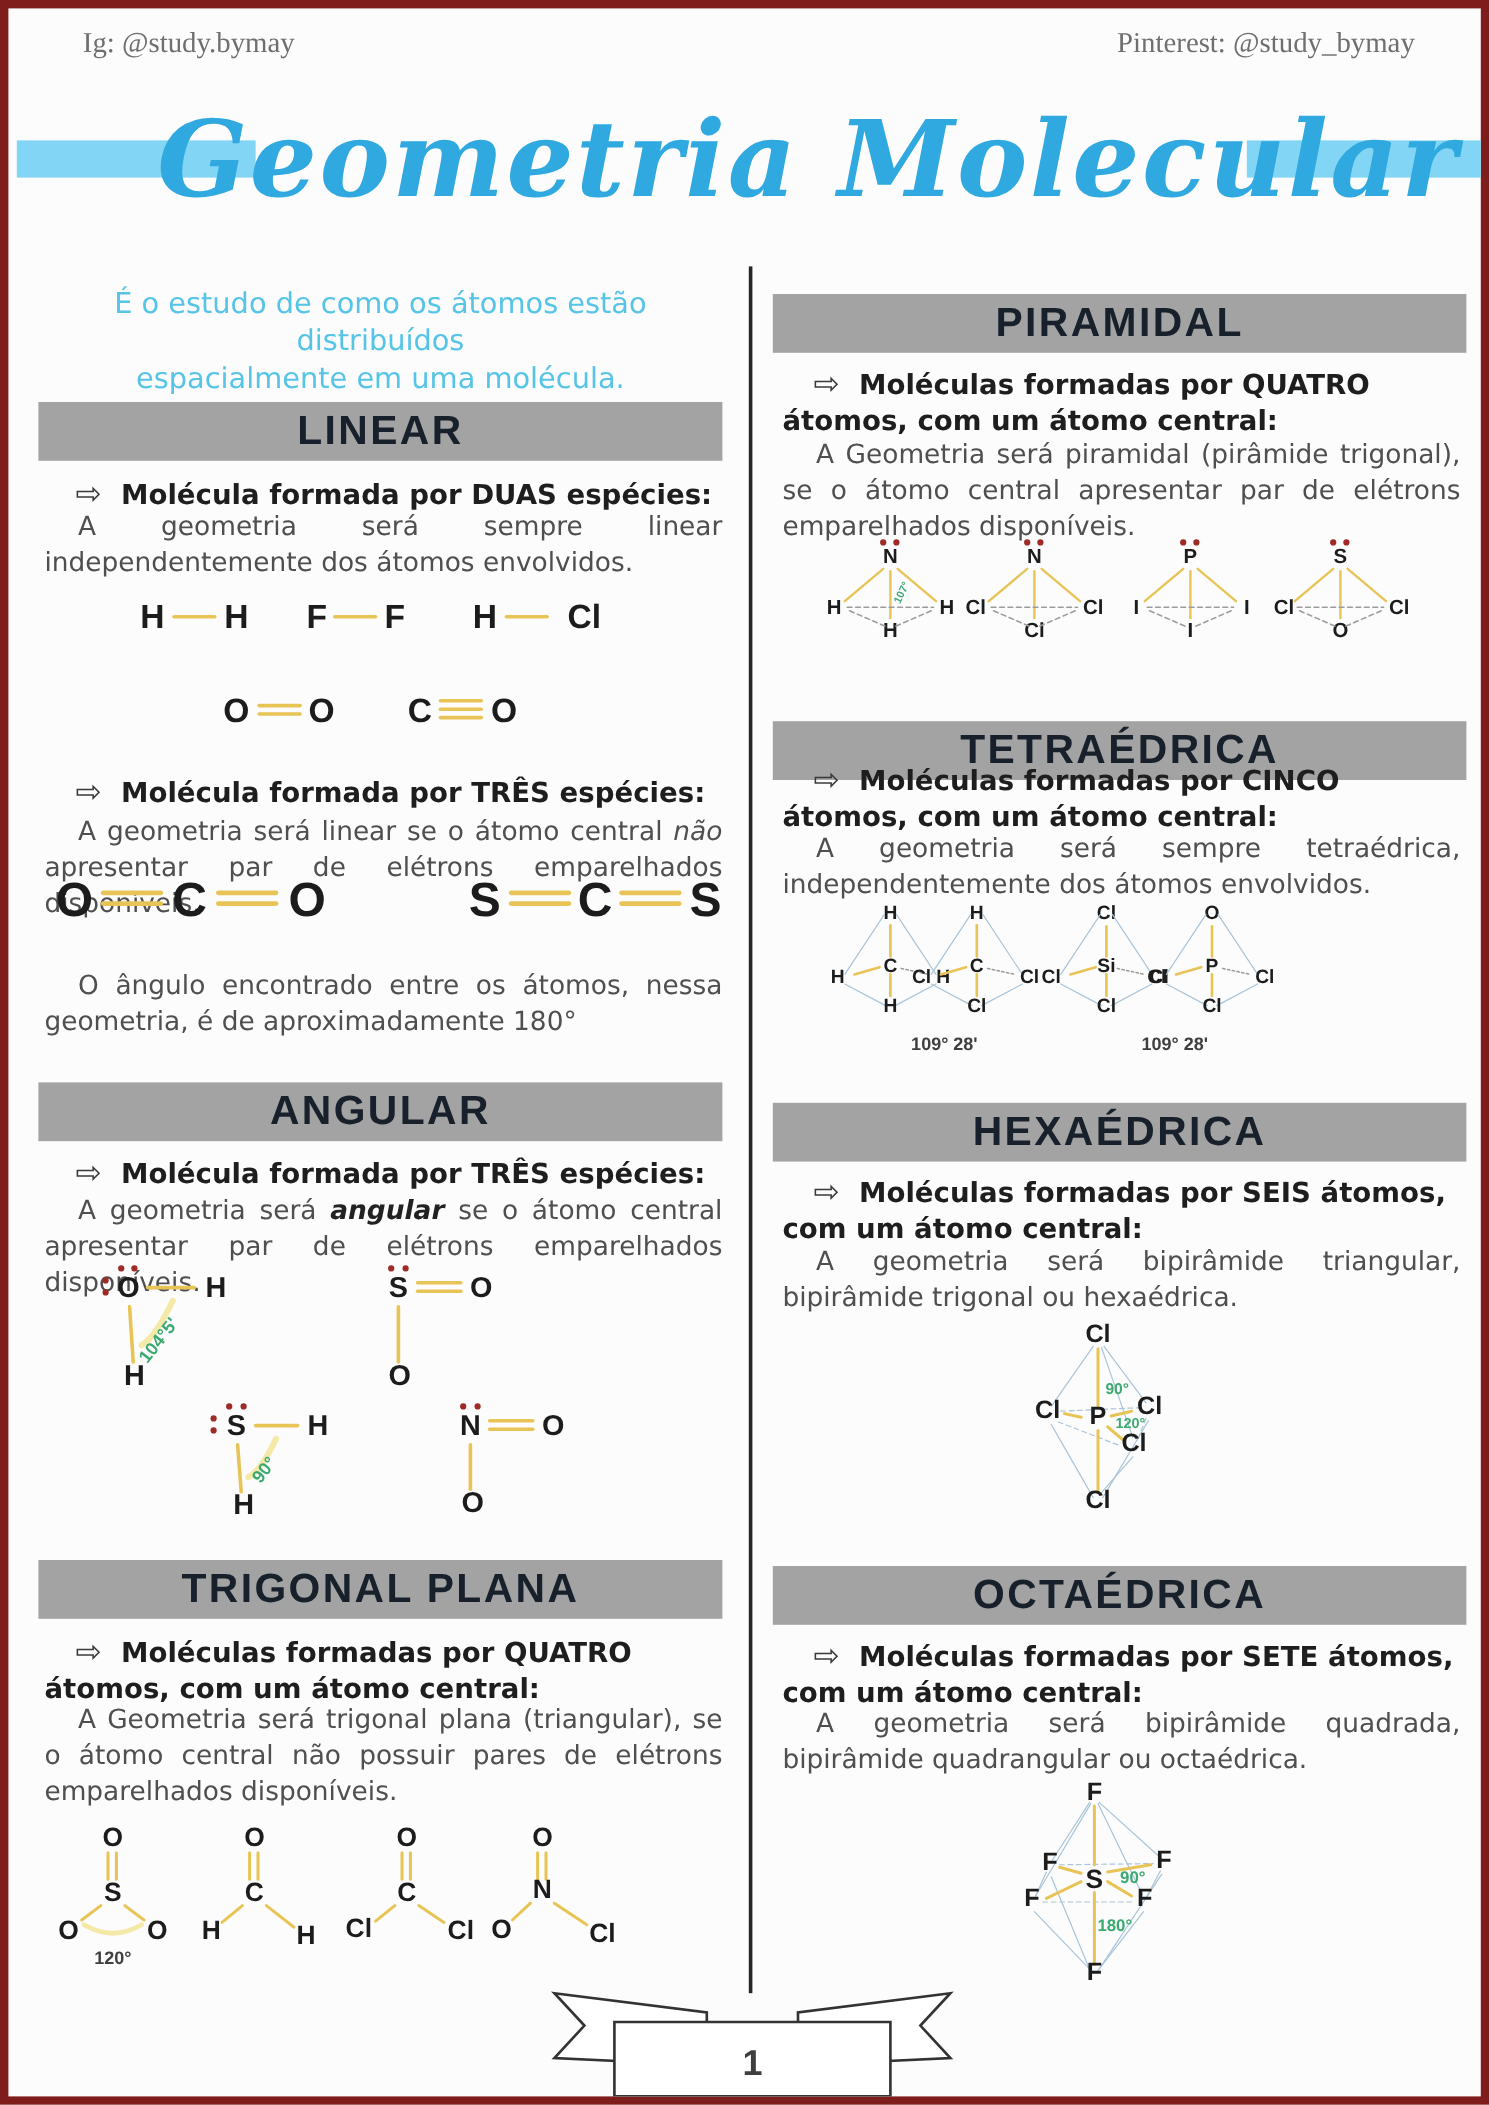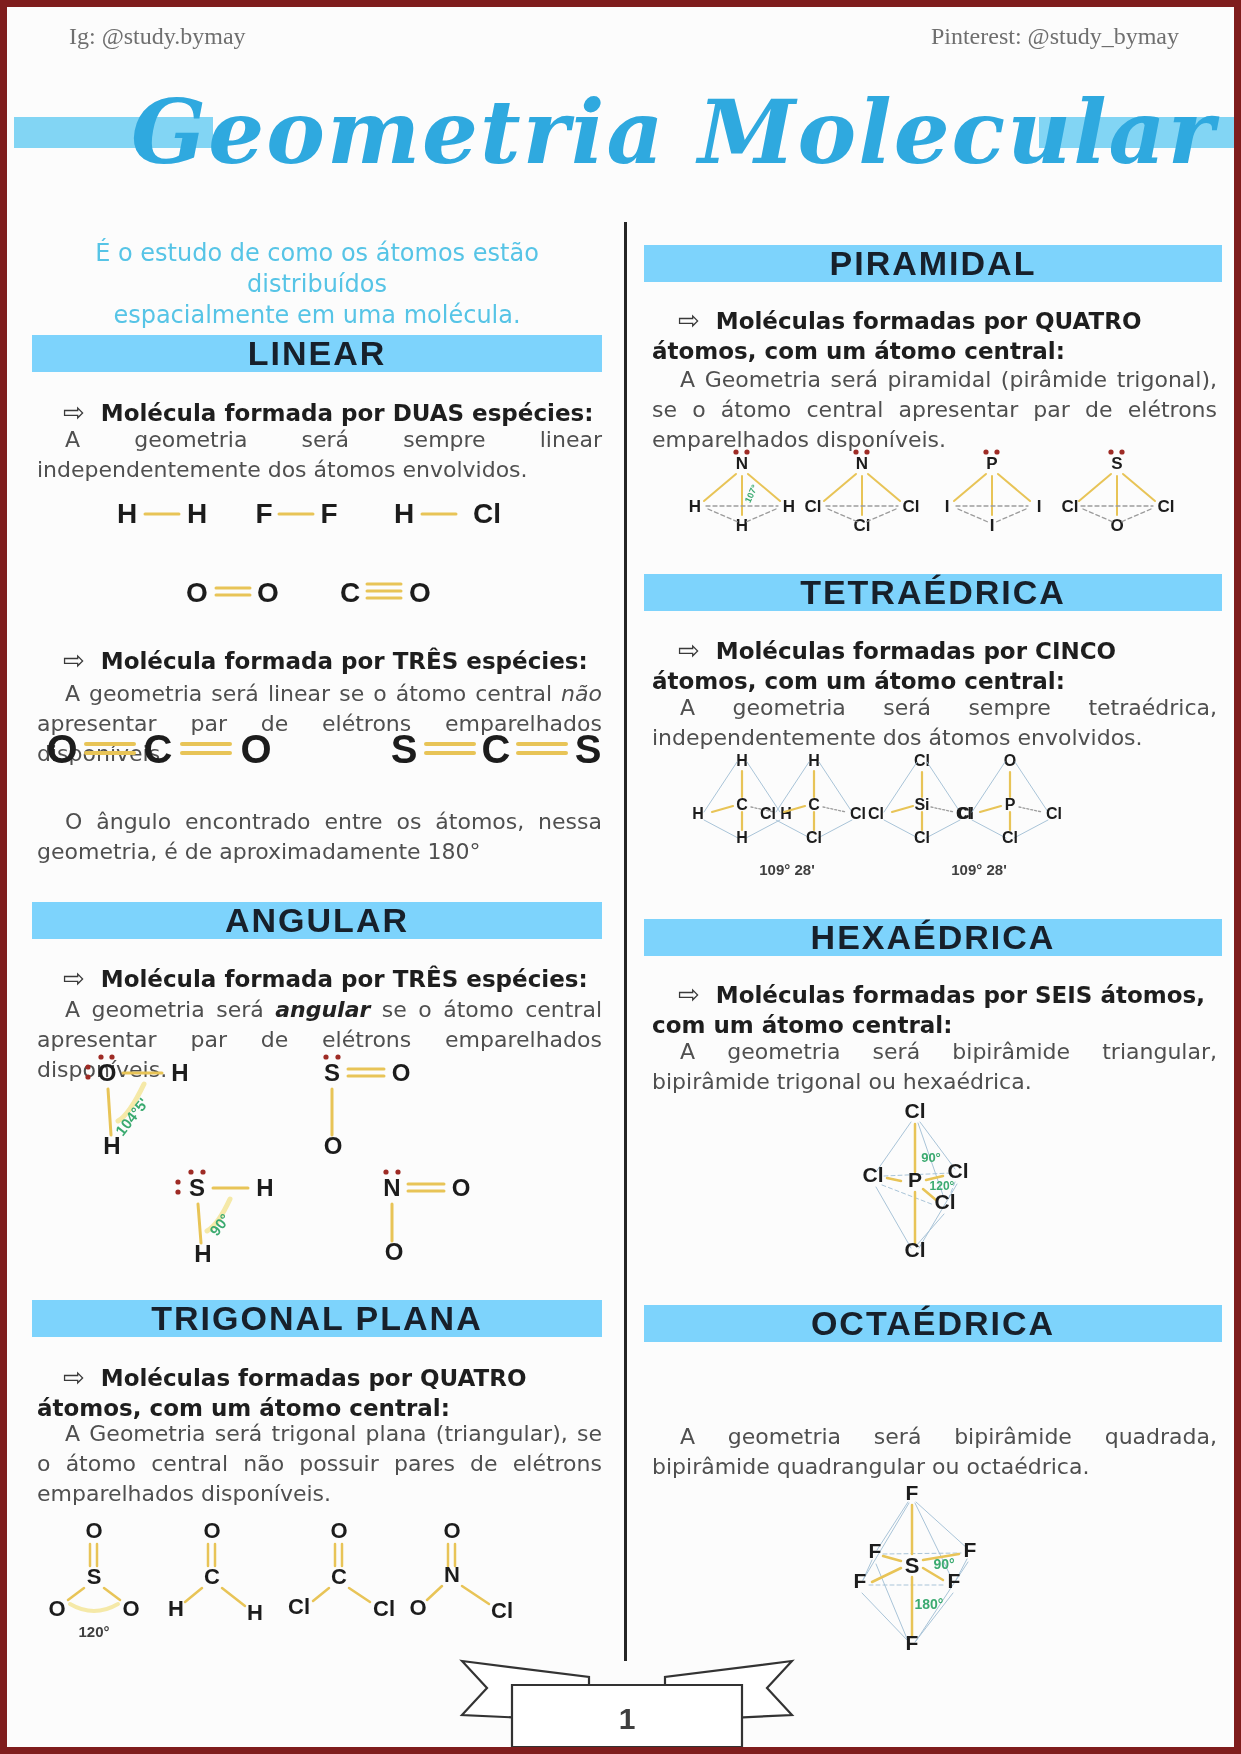--- a/index.html
+++ b/index.html
@@ -11,28 +11,28 @@
   #handle-ig{left:62px;}
   #handle-pin{right:55px;}
   .title-bar{position:absolute;top:110px;height:31px;background:#82D5F4;}
   #tbar-left{left:7px;width:199px;}
   #tbar-right{left:1032px;width:202px;}
   #page-title{position:absolute;left:0;right:0;top:55px;margin:18px;text-align:right;
           font-family:"DejaVu Serif",serif;font-style:italic;font-weight:bold;
           font-size:88px;color:#2FA9DF;letter-spacing:2px;}
   #intro{position:absolute;left:30px;top:231px;width:560px;text-align:center;
          font-size:24px;line-height:31px;color:#56C4E6;}
-  .hbar{position:absolute;height:37px;background:#7dd3fc;display:flex;
+  .hbar{position:absolute;height:49px;background:#a3a3a3;display:flex;
         align-items:center;justify-content:center;}
   .hbar span{font-family:"Liberation Sans",sans-serif;font-weight:900;
         font-size:34px;letter-spacing:2px;color:#17202B;}
   .lcol{left:25px;width:570px;}
   .rcol{left:637px;width:578px;}
   #bar-linear{top:328px;} #bar-angular{top:895px;} #bar-trigonal{top:1293px;}
-  #bar-piramidal{top:238px;} #bar-tetra{top:567px;text-align:center;} #bar-hexa{top:912px;} #bar-octa{top:1298px;}
+  #bar-piramidal{top:238px;} #bar-tetra{top:594px;text-align:center;} #bar-hexa{top:912px;} #bar-octa{top:1298px;}
   .bullet{position:absolute;width:565px;font-size:23px;font-weight:bold;
           color:#1E1E1E;line-height:30px;text-indent:26px;}
   .arrow{font-weight:normal;font-size:26px;color:#3A3A3A;margin-right:16px;
          font-family:"DejaVu Sans",sans-serif;}
   .body{position:absolute;width:565px;font-size:22px;color:#4F4F4F;
         text-align:justify;text-indent:28px;line-height:30px;}
   .bl{left:30px;} .br{left:645px;}
   #bl-linear-1{top:390px;} #bp-linear-1{top:418px;}
   #bl-linear-2{top:638px;} #bp-linear-2{top:672px;}
   #bp-linear-3{top:800px;}
@@ -374,20 +374,23 @@
         <text x="131" y="86" font-size="21" fill="#1C1C1C" text-anchor="middle" font-weight="bold" font-family="&quot;Liberation Sans&quot;, sans-serif">Cl</text>
         <text x="118" y="117" font-size="21" fill="#1C1C1C" text-anchor="middle" font-weight="bold" font-family="&quot;Liberation Sans&quot;, sans-serif">Cl</text>
         <text x="88" y="165" font-size="21" fill="#1C1C1C" text-anchor="middle" font-weight="bold" font-family="&quot;Liberation Sans&quot;, sans-serif">Cl</text>
         <text x="104" y="70" font-size="13" fill="#3BAA70" text-anchor="middle" font-weight="bold" font-family="&quot;Liberation Sans&quot;, sans-serif">90°</text>
         <text x="115" y="98" font-size="12" fill="#3BAA70" text-anchor="middle" font-weight="bold" font-family="&quot;Liberation Sans&quot;, sans-serif">120°</text>
       </svg></div>
 
   <div class="hbar rcol" id="bar-octa">
     <span>OCTAÉDRICA</span>
   </div>
+  <div class="bullet br" id="bl-octa-1">
+    <span class="arrow">⇨</span><b>Moléculas formadas por SETE átomos, com um átomo central:</b>
+  </div>
   <div class="body br" id="bp-octa-1">A geometria será bipirâmide quadrada, bipirâmide quadrangular ou octaédrica.</div>
   <div class="diagram" id="dg-sf6"><svg width="240" height="200" viewBox="0 0 240 200">
         <line x1="81" y1="33" x2="50" y2="81" stroke="#A9C4D8" stroke-width="1" stroke-linecap="round"></line>
         <line x1="89" y1="33" x2="141" y2="80" stroke="#A9C4D8" stroke-width="1" stroke-linecap="round"></line>
         <line x1="82" y1="34" x2="36" y2="111" stroke="#A9C4D8" stroke-width="1" stroke-linecap="round"></line>
         <line x1="88" y1="34" x2="125" y2="110" stroke="#A9C4D8" stroke-width="1" stroke-linecap="round"></line>
         <line x1="81" y1="172" x2="49" y2="95" stroke="#A9C4D8" stroke-width="1" stroke-linecap="round"></line>
         <line x1="89" y1="172" x2="141" y2="93" stroke="#A9C4D8" stroke-width="1" stroke-linecap="round"></line>
         <line x1="82" y1="173" x2="35" y2="124" stroke="#A9C4D8" stroke-width="1" stroke-linecap="round"></line>
         <line x1="88" y1="173" x2="126" y2="124" stroke="#A9C4D8" stroke-width="1" stroke-linecap="round"></line>

